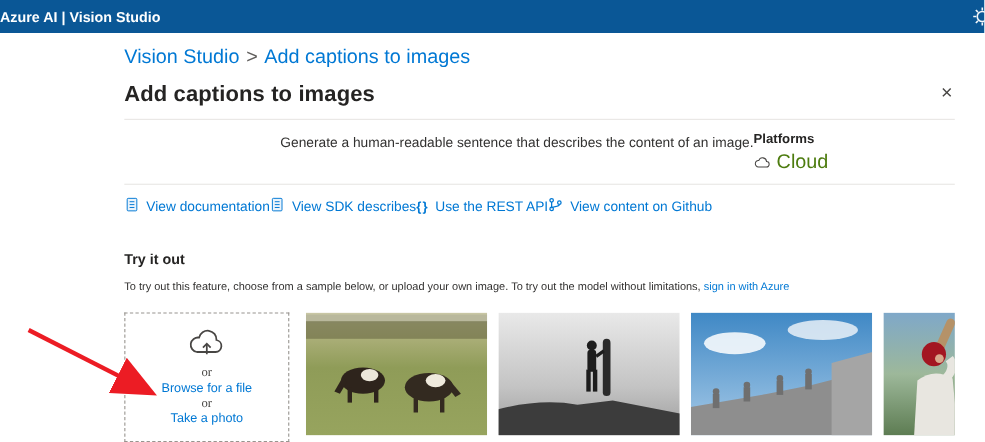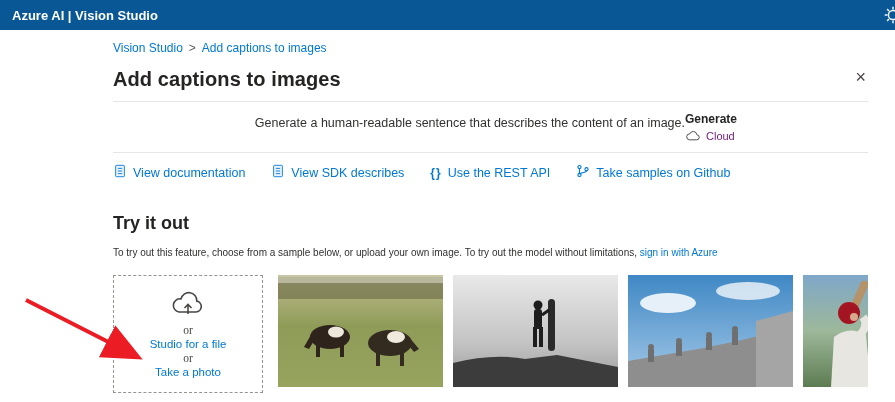--- a/index.html
+++ b/index.html
@@ -1,46 +1,46 @@
 <!DOCTYPE html>
 <html><head>
 <meta charset="utf-8">
 <style>
   * { margin:0; padding:0; box-sizing:border-box; }
   html,body { width:895px; height:402px; background:#ffffff; overflow:hidden;
               font-family:"Liberation Sans", sans-serif; color:#323130; }
 
   
   .appbar { position:relative; height:30px; background:#0a5796; color:#ffffff;
-            display:flex; align-items:center; padding:0 12px; font-size:13px; font-weight:600; }
+            display:flex; align-items:center; padding:0 0; font-size:13px; font-weight:600; }
   .appbar .gear { position:absolute; right:-9px; top:4px; opacity:.95; }
 
   
   .main { padding:0 27px 0 113px; position:relative; }
 
-  .breadcrumb { padding-top:11px; font-size:12px; color:#605e5c; display:flex; gap:6px; align-items:center; }
+  .breadcrumb { padding-top:11px; font-size:18px; color:#605e5c; display:flex; gap:6px; align-items:center; }
   .breadcrumb a { color:#0078d4; text-decoration:none; cursor:pointer; }
 
   .page-header { margin-top:13px; display:flex; align-items:flex-start; justify-content:space-between; }
   .page-title { font-size:20px; font-weight:700; color:#252423; letter-spacing:.1px; }
   .close-btn { font-size:18px; line-height:18px; color:#484644; background:none; border:none; cursor:pointer; padding:0 2px; }
 
   .divider { border:none; border-top:1px solid #e8e6e4; margin-top:10px; }
 
   .desc-row { display:flex; padding:10px 0 9px; }
   .desc-text { flex:1; font-size:12.5px; color:#323130; padding-top:4px;text-align:right; }
   .platforms { width:183px; font-size:12px; }
   .platforms .label { font-weight:700; color:#252423; }
-  .platforms .value-row { display:flex; align-items:flex-start; gap:5px; margin-top:4px; color:#701a75; font-size:11px; }
-
-  .links-row { display:flex; gap:26px; padding:11px 0 12px; align-items:center; }
+  .platforms .value-row { display:flex; align-items:flex-start; gap:5px; margin-top:4px; color:#4d7c0f; font-size:18px; }
+
+  .links-row { display:flex; padding:11px 0 12px; align-items:center; }
   .doc-link { display:flex; align-items:center; gap:6px; font-size:12.5px; color:#0078d4; text-decoration:none; cursor:pointer; }
   .brace-glyph { font-size:12px; font-weight:700; color:#0078d4; letter-spacing:1px; }
 
-  .try-heading { margin-top:20px; font-size:18px; font-weight:700; color:#252423; }
+  .try-heading { margin-top:20px; font-size:13px; font-weight:700; color:#252423; }
   .instructions { margin-top:13px; font-size:10px; color:#323130; }
   .instructions a { color:#0078d4; text-decoration:none; cursor:pointer; }
 
   
   .samples-row { margin-top:17px; display:flex; gap:15px; align-items:flex-start; }
   .upload-box { width:150px; height:118px; border:1px dashed #97948f; display:flex; flex-direction:column;
                 align-items:center; justify-content:center; gap:2px; font-size:11.5px; color:#323130; text-align:center; }
   .upload-box .muted { color:#484644;font-family:Liberation Serif, serif; }
   .upload-box a { color:#0078d4; text-decoration:none; cursor:pointer; }
   .upload-box .cloud-ic { margin-bottom:3px; }
@@ -77,21 +77,21 @@
   <div class="page-header">
     <h1 class="page-title">Add captions to images</h1>
     <button class="close-btn">×</button>
   </div>
 
   <hr class="divider">
 
   <div class="desc-row">
     <div class="desc-text">Generate a human-readable sentence that describes the content of an image.</div>
     <div class="platforms">
-      <div class="label">Generate</div>
+      <div class="label">Platforms</div>
       <div class="value-row">
         <span>
           <svg width="16" height="11" viewBox="0 0 20 14" fill="none" stroke="#484644" stroke-width="1.2">
             <path d="M5.5 12.5h9a3.2 3.2 0 0 0 .4-6.4A4.6 4.6 0 0 0 6 4.9 3.6 3.6 0 0 0 5.5 12.5z"></path>
           </svg>
         </span>
         <span>Cloud</span>
       </div>
     </div>
   </div>
@@ -127,42 +127,42 @@
     </a>
     <a class="doc-link">
       <span>
         <svg width="14" height="14" viewBox="0 0 16 16" fill="none" stroke="#0078d4" stroke-width="1.3">
           <circle cx="4" cy="3.5" r="1.8"></circle>
             <circle cx="4" cy="12.5" r="1.8"></circle>
             <circle cx="12" cy="6" r="1.8"></circle>
           <path d="M4 5.3v5.4M12 7.8c0 3-8 1.5-8 4"></path>
         </svg>
       </span>
-      <span>Take samples on Github</span>
+      <span>View content on Github</span>
     </a>
   </div>
 
   <h2 class="try-heading">Try it out</h2>
 
   <p class="instructions">
     <span>To try out this feature, choose from a sample below, or upload your own image. To try out the model without limitations, </span><a>sign in with Azure</a>
   </p>
 
   <div class="samples-row">
 
     <div class="upload-box">
       <span class="cloud-ic">
         <svg width="36" height="26" viewBox="0 0 36 26" fill="none" stroke="#484644" stroke-width="1.6">
           <path d="M9 21h17a5.5 5.5 0 0 0 .8-10.9A8 8 0 0 0 11 7.9 6.2 6.2 0 0 0 9 21z"></path>
           <path d="M18 23v-9"></path>
             <path d="M14.5 17l3.5-3.5L21.5 17"></path>
         </svg>
       </span>
       <span class="muted">or</span>
-      <a>Studio for a file</a>
+      <a>Browse for a file</a>
       <span class="muted">or</span>
       <a>Take a photo</a>
     </div>
 
     <div class="carousel">
       <div class="images-row">
 
         <div class="sample-img">
           <svg width="165" height="112" viewBox="0 0 165 112">
             <defs>

